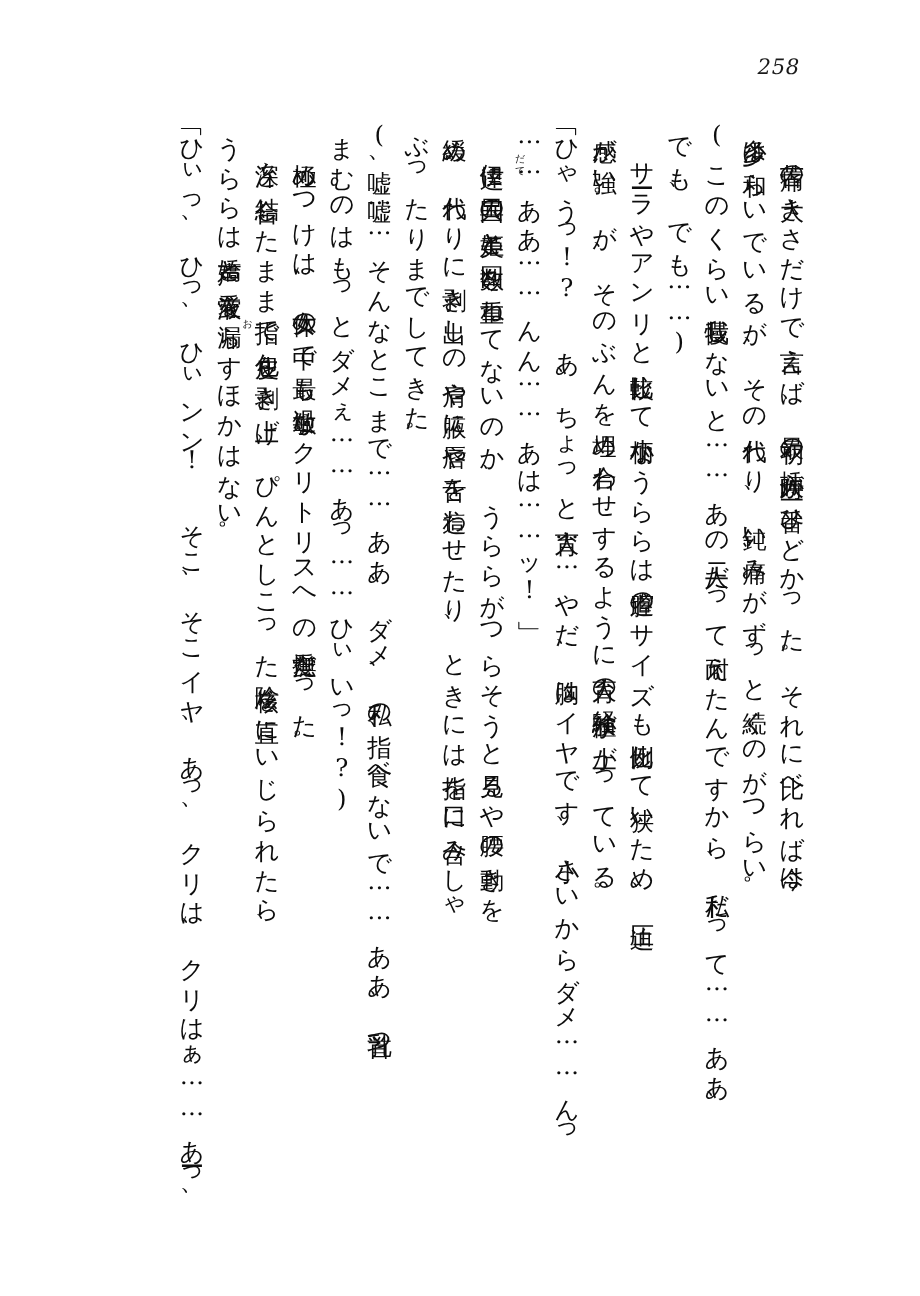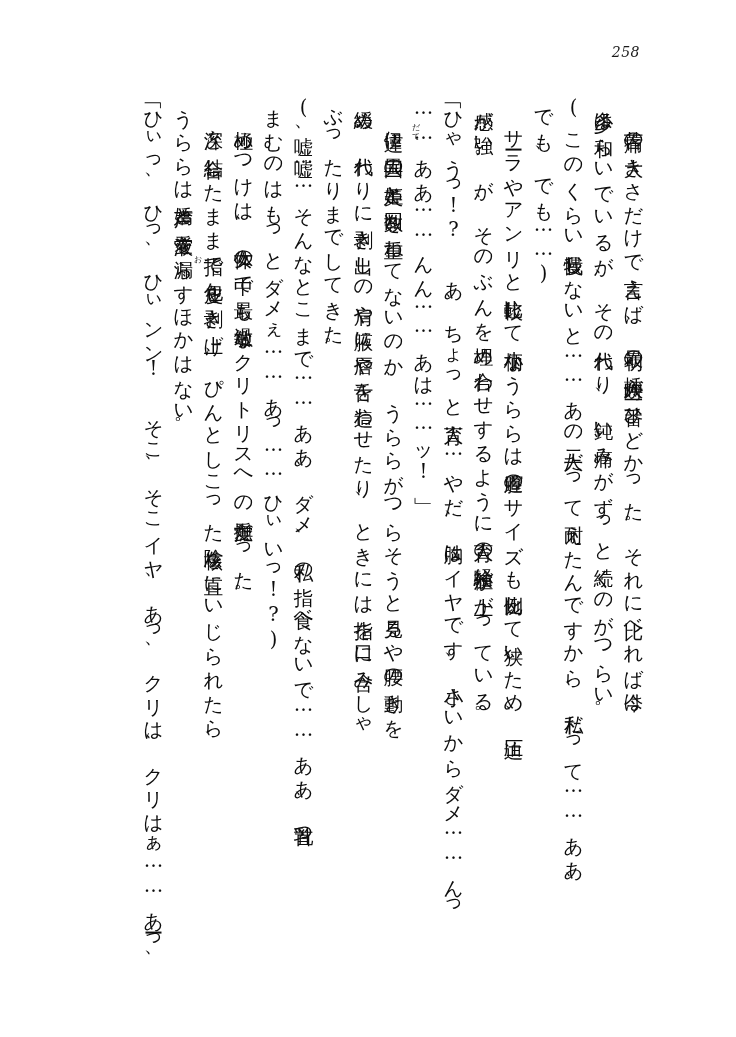--- a/index.html
+++ b/index.html
@@ -19,21 +19,21 @@
     width: 736px;
     height: 1037px;
     background: #ffffff;
   }
   .page-number {
     position: absolute;
     top: 44px;
     right: 96px;
     font-family: "DejaVu Serif", "Liberation Serif", serif;
     font-style: italic;
-    font-size: 14px;
+    font-size: 17px;
     color: #1a1a1a;
     letter-spacing: 0.5px;
   }
   .text-body {
     position: absolute;
     top: 96px;
     left: 78px;
     right: 88px;
     height: 860px;
     display: flex;

